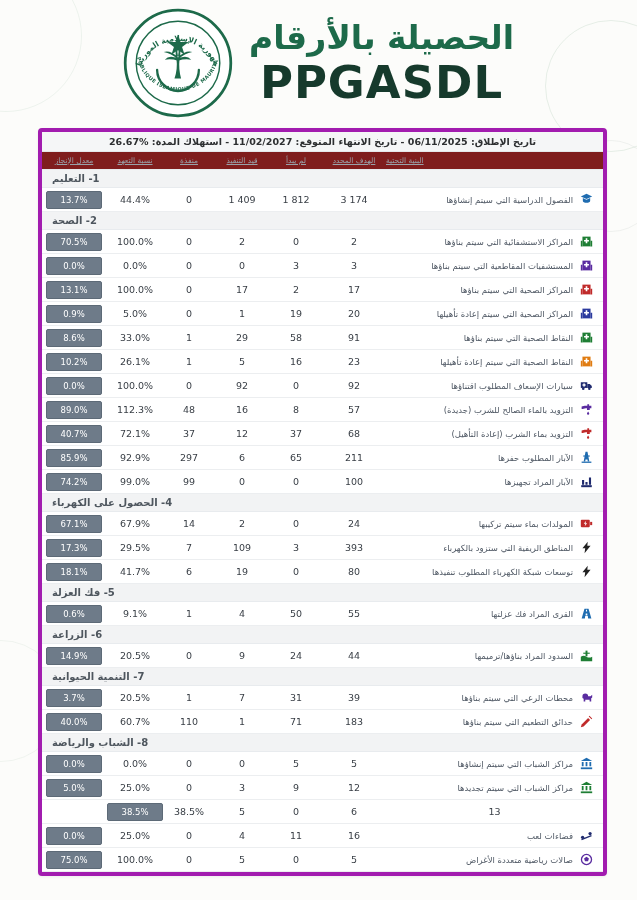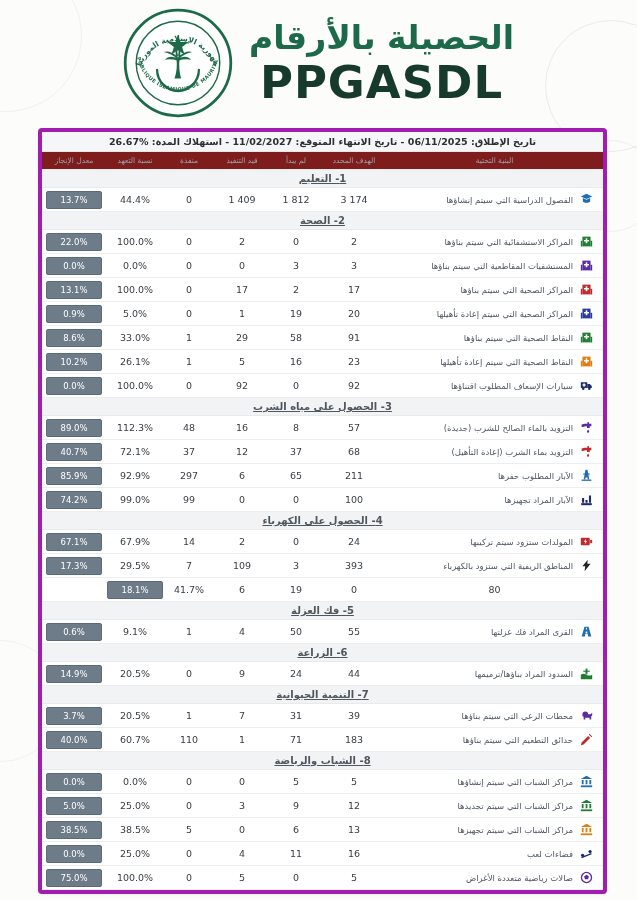--- a/index.html
+++ b/index.html
@@ -26,26 +26,26 @@
     background:#7f1d1d;border:4px solid #a21caf;border-radius:4px;
     box-shadow:0 1px 3px rgba(0,0,0,.06);overflow:hidden;
   }
   .info-bar{
     background:#f5f6f7;border-bottom:1px solid #e4e7ea;
     padding:4px 8px;text-align:center;
     font-size:9.5px;font-weight:bold;color:#2d2f31;direction:rtl;
   }
   .grid{display:grid;direction:rtl;grid-template-columns:1fr 64px 52px 56px 50px 58px 64px;align-items:center;}
   .cols-header{font-size:7.5px;color:#9aa1a9;border-bottom:1px solid #e8ebee;padding:4px 0;}
-  .cols-header span{text-align:center;white-space:nowrap;}
-  .cols-header .c-infra{text-align:center;}
+  .cols-header span{text-align:center;white-space:nowrap;text-decoration:underline;}
+  .cols-header .c-infra{text-align:left;}
   .section-row{
     background:#f2f3f4;border-bottom:1px solid #e8ebee;
-    padding:3px 10px;direction:rtl;text-align:center;
-    font-size:10px;font-weight:600;color:#4e565e;text-decoration:underline;
+    padding:3px 10px;direction:rtl;text-align:left;
+    font-size:10px;font-weight:600;color:#4e565e;
   }
   .row{border-bottom:1px solid #eceef0;min-height:23px;background:#fff;}
   .infra{display:flex;direction:rtl;align-items:center;gap:7px;padding-right:10px;font-size:8.5px;color:#4f5864;text-align:right;}
   .icon{width:13px;height:13px;flex:0 0 13px;display:inline-flex;}
   .icon svg{width:13px;height:13px;display:block;}
   .num{text-align:center;direction:ltr;font-size:9.5px;color:#383e45;white-space:nowrap;}
   .badge-cell{display:flex;justify-content:center;}
   .badge{
     background:#6e7b89;border:1px solid #5d6a77;color:#fff;
     font-size:8.5px;width:54px;text-align:center;padding:3px 0;
@@ -132,21 +132,21 @@
             </svg>
           </span>
       <span class="label">المراكز الاستشفائية التي سيتم بناؤها</span>
     </div>
     <div class="num">2</div>
     <div class="num">0</div>
     <div class="num">2</div>
     <div class="num">0</div>
     <div class="num">100.0%</div>
     <div class="badge-cell">
-      <span class="badge">22.0%</span>
+      <span class="badge">70.5%</span>
     </div>
   </div>
 
   <div class="grid row">
     <div class="infra">
       <span class="icon" style="color: rgb(90, 44, 160);">
             <svg viewBox="0 0 16 16">
               <path d="M3 2h10v12H3Z" fill="currentColor"></path>
               <path d="M1 7h2v7H1Zm12 0h2v7h-2Z" fill="currentColor"></path>
               <path d="M7 4h2v2h2v2H9v2H7V8H5V6h2Z" fill="#fff"></path>
@@ -263,21 +263,20 @@
     </div>
     <div class="num">92</div>
     <div class="num">0</div>
     <div class="num">92</div>
     <div class="num">0</div>
     <div class="num">100.0%</div>
     <div class="badge-cell">
       <span class="badge">0.0%</span>
     </div>
   </div>
-<div class="section-row">3- الحصول على مياه الشرب</div>
   <div class="grid row">
     <div class="infra">
       <span class="icon" style="color: rgb(90, 44, 160);">
             <svg viewBox="0 0 16 16">
               <path d="M9 1.5h2.2v1.8H14v3.2h-2v2.2H8.6V6.5H7.2C5 6.5 3.8 7.5 2 7.5V4.2c1.8 0 3-.9 5.2-.9H9Z" fill="currentColor"></path>
               <path d="M10 10.5c.8 1.2 1.4 2 1.4 2.7a1.4 1.4 0 0 1-2.8 0c0-.7.6-1.5 1.4-2.7Z" fill="currentColor"></path>
             </svg>
           </span>
       <span class="label">التزويد بالماء الصالح للشرب (جديدة)</span>
     </div>
@@ -354,21 +353,21 @@
 <div class="section-row">4- الحصول على الكهرباء</div>
   <div class="grid row">
     <div class="infra">
       <span class="icon" style="color: rgb(192, 42, 42);">
             <svg viewBox="0 0 16 16">
               <rect x="1" y="3.5" width="11" height="9" rx="1" fill="currentColor"></rect>
               <rect x="12.5" y="6" width="2.5" height="4" fill="currentColor"></rect>
               <path d="M7.6 4.5 4.6 8.4h2L5.8 11.5l3-3.9h-2Z" fill="#fff"></path>
             </svg>
           </span>
-      <span class="label">المولدات ستزود سيتم تركيبها</span>
+      <span class="label">المولدات بماء سيتم تركيبها</span>
     </div>
     <div class="num">24</div>
     <div class="num">0</div>
     <div class="num">2</div>
     <div class="num">14</div>
     <div class="num">67.9%</div>
     <div class="badge-cell">
       <span class="badge">67.1%</span>
     </div>
   </div>
@@ -386,20 +385,28 @@
     <div class="num">3</div>
     <div class="num">109</div>
     <div class="num">7</div>
     <div class="num">29.5%</div>
     <div class="badge-cell">
       <span class="badge">17.3%</span>
     </div>
   </div>
 
   <div class="grid row">
+    <div class="infra">
+      <span class="icon" style="color: rgb(34, 34, 34);">
+            <svg viewBox="0 0 16 16">
+              <path d="M9.5 1 3 9h3.4L5.6 15 13 5.8H9Z" fill="currentColor"></path>
+            </svg>
+          </span>
+      <span class="label">توسعات شبكة الكهرباء المطلوب تنفيذها</span>
+    </div>
     <div class="num">80</div>
     <div class="num">0</div>
     <div class="num">19</div>
     <div class="num">6</div>
     <div class="num">41.7%</div>
     <div class="badge-cell">
       <span class="badge">18.1%</span>
     </div>
   </div>
 <div class="section-row">5- فك العزلة</div>
@@ -519,30 +526,20 @@
     <div class="num">9</div>
     <div class="num">3</div>
     <div class="num">0</div>
     <div class="num">25.0%</div>
     <div class="badge-cell">
       <span class="badge">5.0%</span>
     </div>
   </div>
 
   <div class="grid row">
-    <div class="infra">
-      <span class="icon" style="color: rgb(224, 124, 18);">
-            <svg viewBox="0 0 16 16">
-              <path d="M8 1 15 5H1Z" fill="currentColor"></path>
-              <path d="M2.2 6h2.2v5.5H2.2Zm4.7 0h2.2v5.5H6.9Zm4.7 0h2.2v5.5h-2.2Z" fill="currentColor"></path>
-              <path d="M1 12.8h14V15H1Z" fill="currentColor"></path>
-            </svg>
-          </span>
-      <span class="label">مراكز الشباب التي سيتم تجهيزها</span>
-    </div>
     <div class="num">13</div>
     <div class="num">6</div>
     <div class="num">0</div>
     <div class="num">5</div>
     <div class="num">38.5%</div>
     <div class="badge-cell">
       <span class="badge">38.5%</span>
     </div>
   </div>
 

